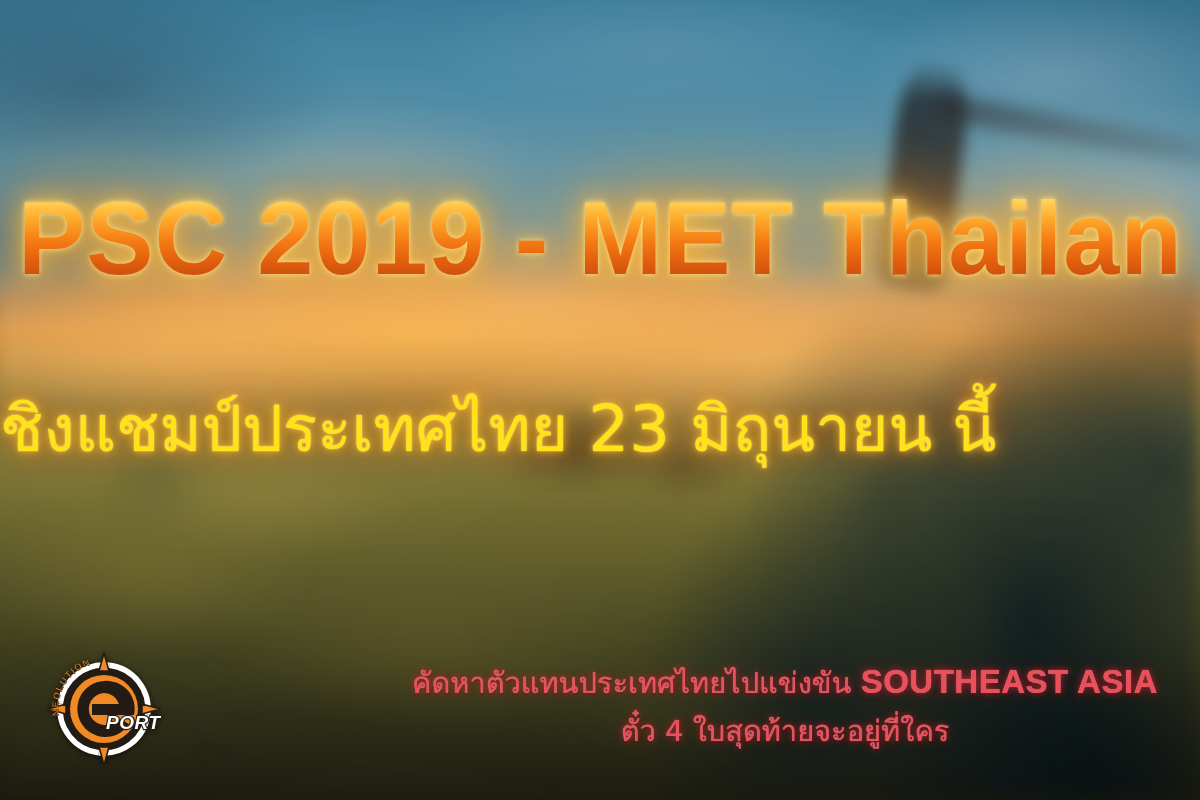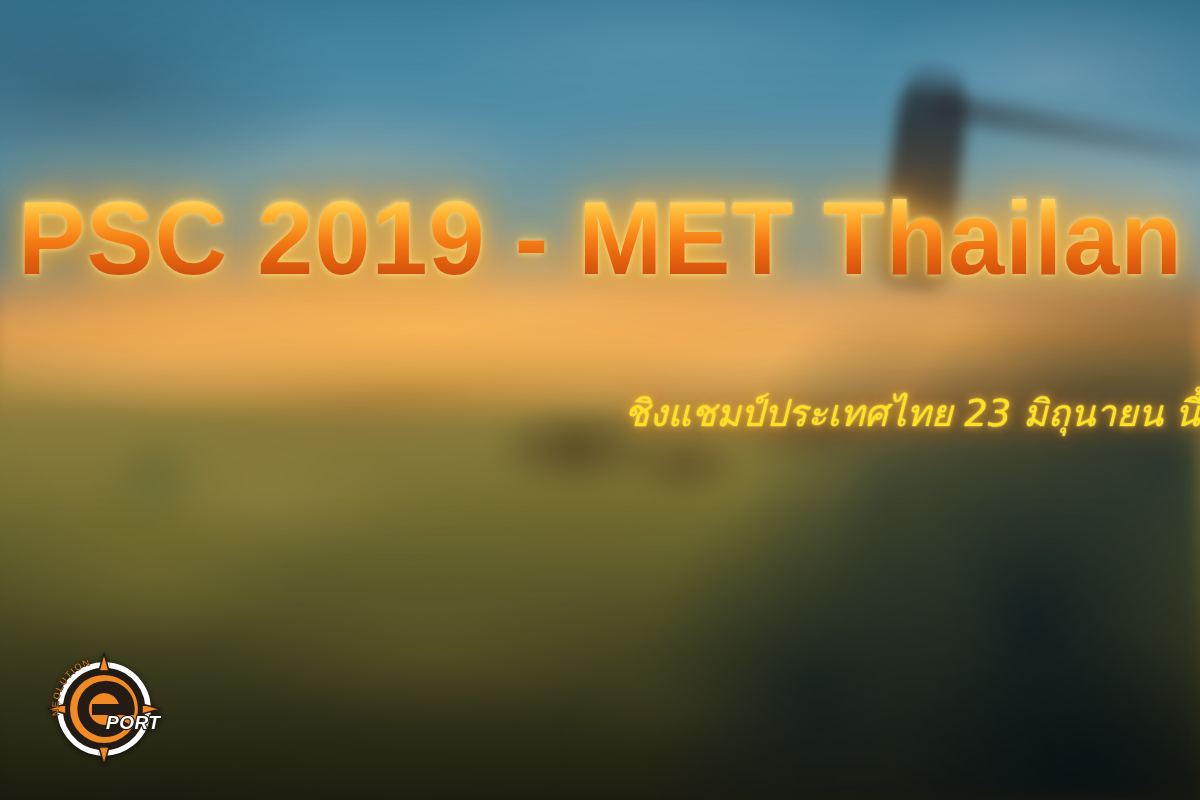--- a/index.html
+++ b/index.html
@@ -176,33 +176,32 @@
       drop-shadow(0 0 12px rgba(255,190,60,0.85))
       drop-shadow(0 0 30px rgba(255,160,40,0.70))
       drop-shadow(0 0 58px rgba(255,140,20,0.45));
   }
 
   .subtitle {
     position: absolute;
     left: 0;
     right: 0;
     top: 392px;
-    text-align: right;
+    text-align: left;
     font-family: "DejaVu Sans", "Liberation Sans", sans-serif;
-    font-size: 37px;
+    font-size: 64px;
     line-height: 1.18;
     font-weight: 400;
     white-space: nowrap;
     color: #ffe21a;
     text-shadow:
       0 0 2px rgba(255,240,140,0.95),
       0 0 9px rgba(255,190,40,0.90),
       0 0 22px rgba(255,150,20,0.72),
       0 0 44px rgba(255,120,10,0.42);
-    font-style: italic;
   }
 
   .bottom-block {
     position: absolute;
     left: 390px;
     width: 790px;
     top: 655px;
     text-align: center;
   }
 
@@ -259,20 +258,24 @@
   <div class="bg-layer bg-rightmass"></div>
   <div class="bg-layer bg-soft"></div>
   <div class="bg-layer bg-vignette"></div>
 
   <div class="content">
 
     <div class="main-title">PSC 2019 - MET Thailand Qualifier</div>
 
     <div class="subtitle">ชิงแชมป์ประเทศไทย 23 มิถุนายน นี้</div>
 
+    <div class="bottom-block">
+      <div class="bottom-line"><span>คัดหาตัวแทนประเทศไทยไปแข่งขัน </span><span class="latin">SOUTHEAST ASIA</span></div>
+      <div class="bottom-line">ตั๋ว 4 ใบสุดท้ายจะอยู่ที่ใคร</div>
+    </div>
 
     <div class="logo">
       <svg viewBox="0 0 116 126" xmlns="http://www.w3.org/2000/svg" aria-hidden="true">
         <defs>
           <path id="arcpath" d="M 14 74 A 45 45 0 0 1 62 18" fill="none"></path>
         </defs>
 
         <circle cx="58" cy="64" r="47" fill="#241c14" opacity="0.9"></circle>
 
         <g fill="none" stroke="#ffffff" stroke-width="5.5" stroke-linecap="butt">

